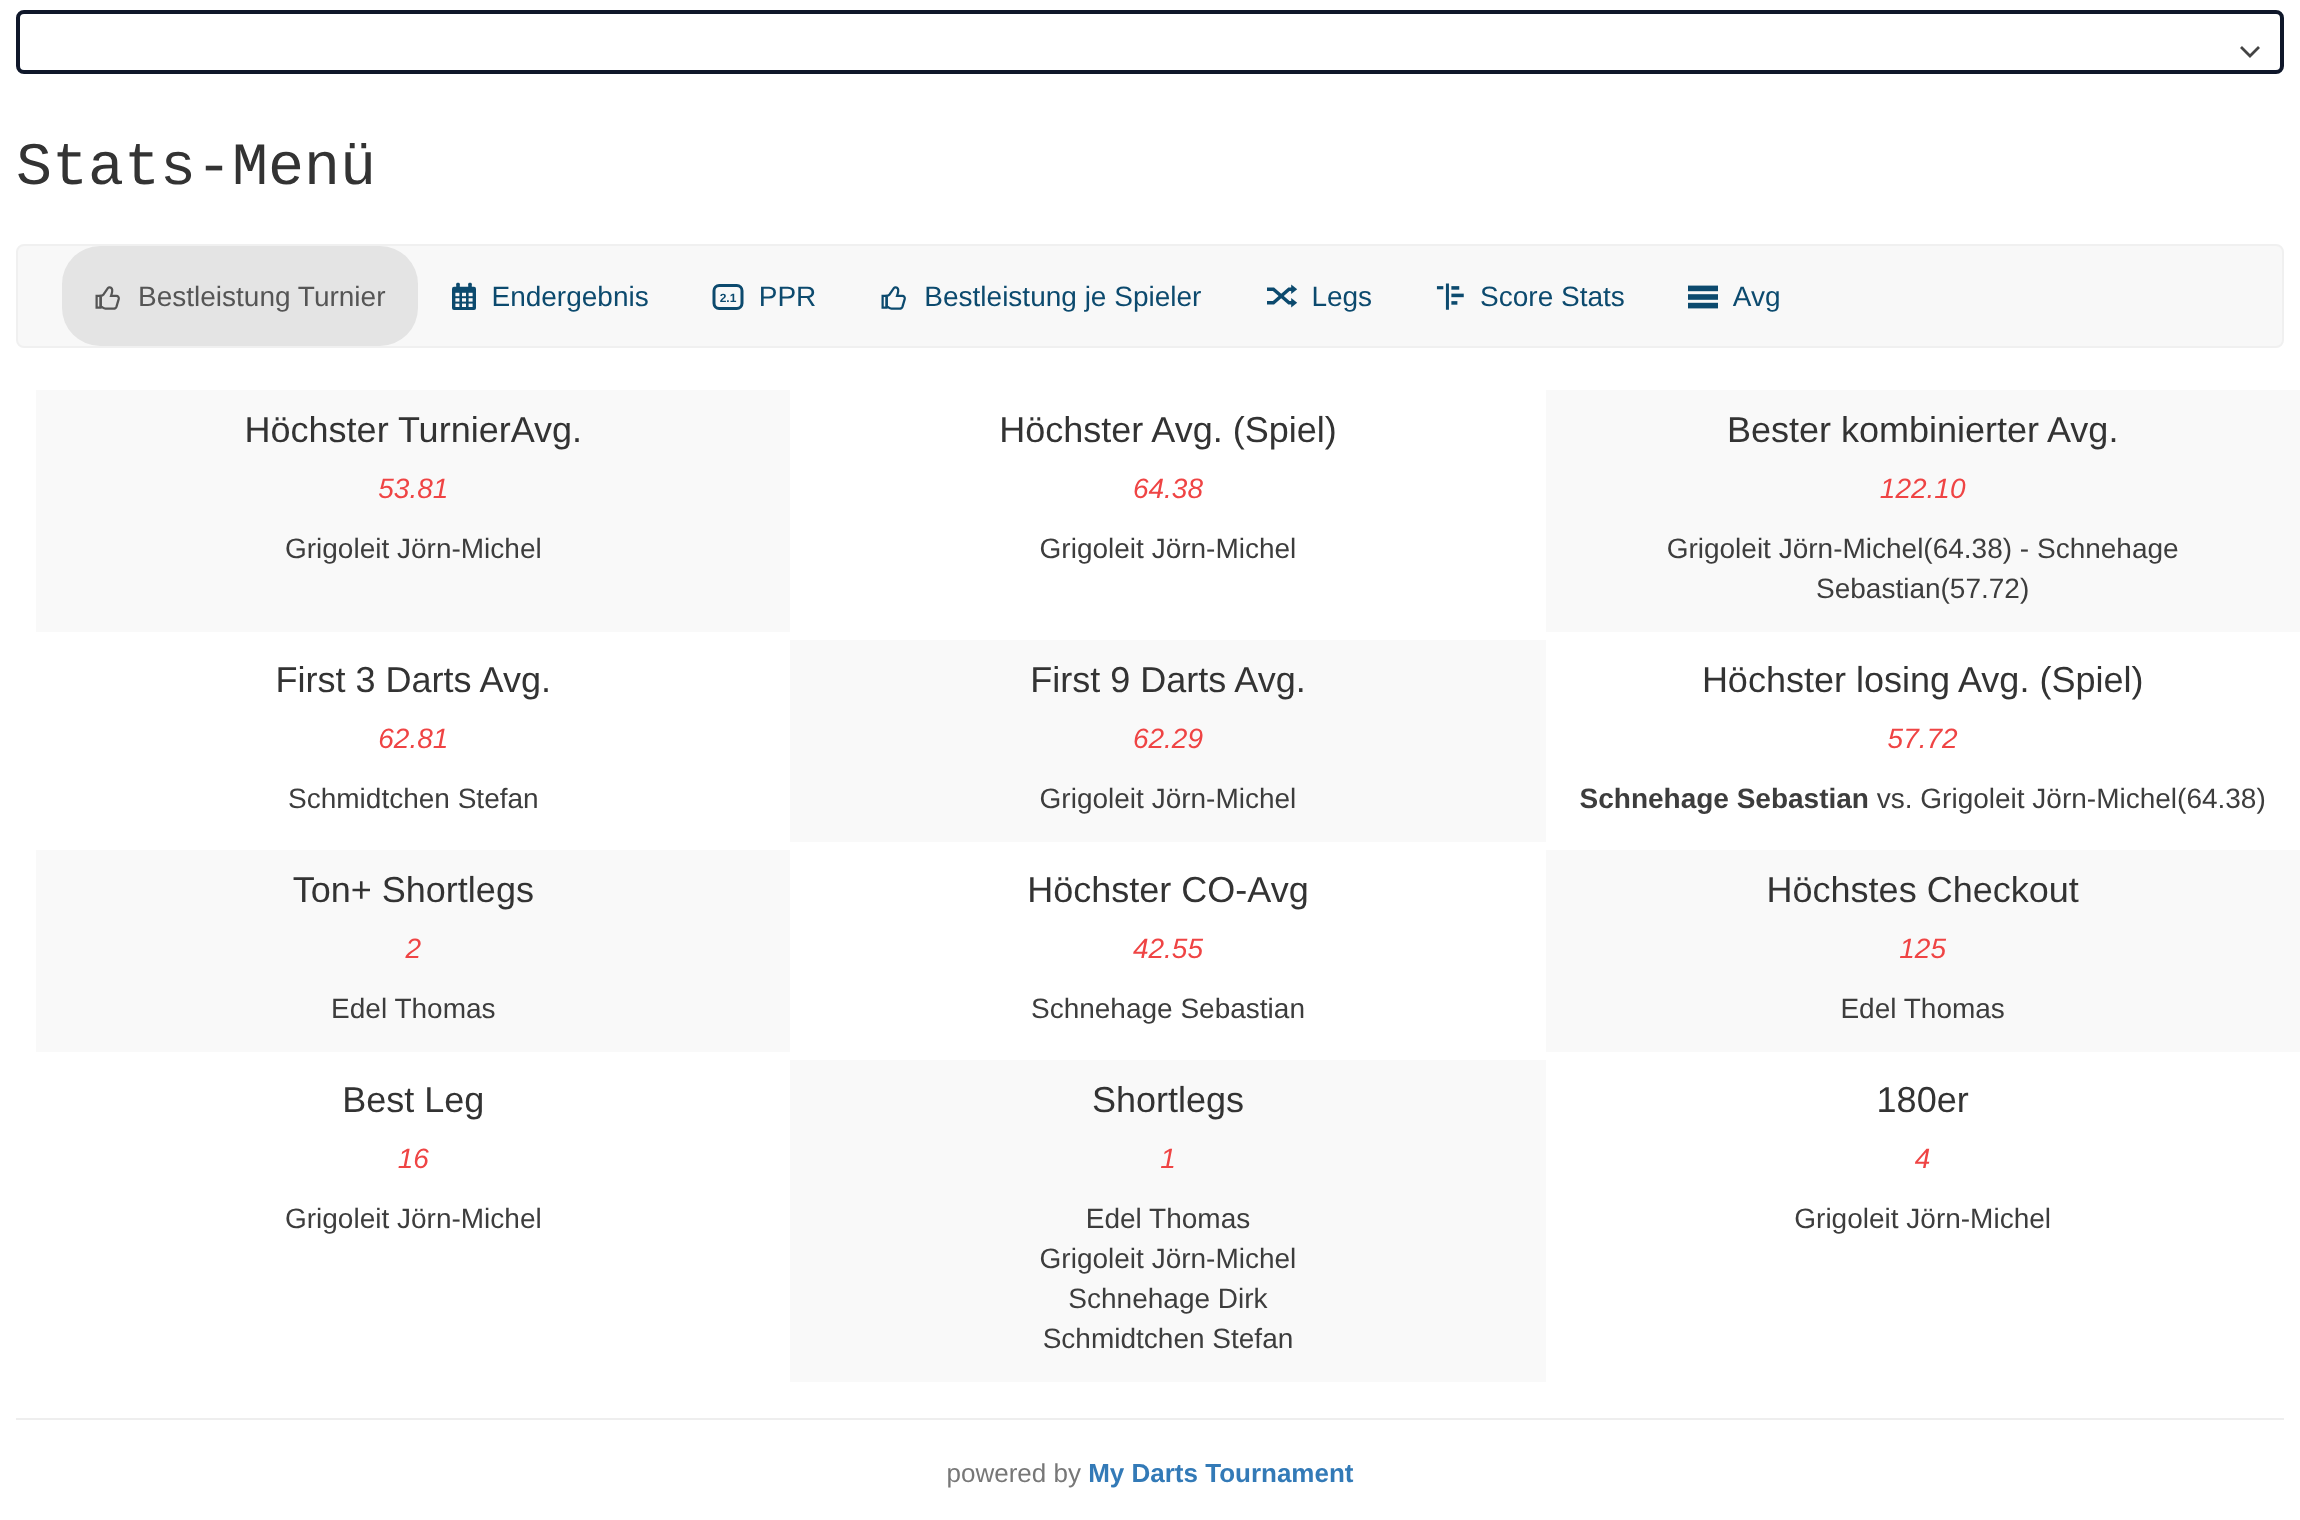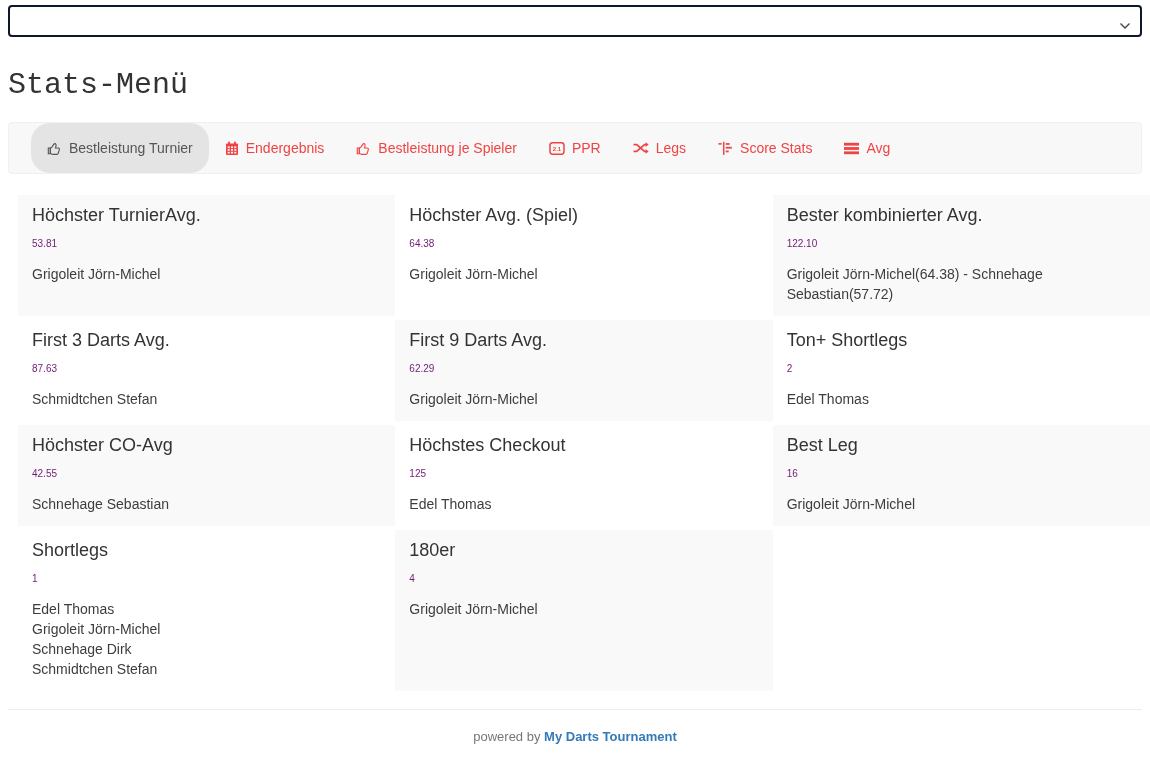--- a/index.html
+++ b/index.html
@@ -64,55 +64,57 @@
     border-radius: 4px;
     padding-left: 22px;
     overflow: hidden;
   }
   .tab-item {
     display: flex;
     align-items: center;
     gap: 7px;
     padding: 0 16px;
     font-size: 14px;
-    color: #ef4444;
+    color: #0c4a6e;
     cursor: pointer;
     white-space: nowrap;
   }
   .tab-item.active {
     background: #e4e4e4;
     color: #555;
     border-radius: 19px;
   }
   .tab-item .icon { display: inline-flex; line-height: 0; }
 
   
   .stats-grid {
     display: grid;
     grid-template-columns: repeat(3, 1fr);
     row-gap: 4px;
     column-gap: 0;
     margin: 21px -8px 0 10px;
   }
   .stat-card {
     padding: 9px 14px 12px 14px;
+    text-align: center;
     background: #fff;
   }
   .stat-card:nth-child(odd) { background: #f9f9f9; }
   .stat-title {
     font-size: 18px;
     line-height: 22px;
     color: #333;
     margin-bottom: 8px;
   }
   .stat-value {
-    font-size: 10px;
+    font-size: 14px;
     line-height: 20px;
-    color: #701a75;
+    color: #ef4444;
     margin-bottom: 10px;
+    font-style: italic;
   }
   .stat-winner {
     font-size: 14px;
     line-height: 20px;
     color: #3d3d3d;
   }
   .stat-winner .seg-bold { font-weight: bold; }
 
   
   .footer {
@@ -175,35 +177,35 @@
               <rect x="2.7" y="10.8" width="2" height="1.7"></rect>
               <rect x="6" y="10.8" width="2" height="1.7"></rect>
               <rect x="9.3" y="10.8" width="2" height="1.7"></rect>
             </g>
           </svg>
         </span>
         <span class="tab-label">Endergebnis</span>
       </li>
       <li class="tab-item">
         <span class="icon">
+          <svg width="16" height="15" viewBox="0 0 16 15" fill="none">
+            <rect x="1" y="1.8" width="14" height="11.4" rx="2.6" stroke="currentColor" stroke-width="1.5"></rect>
+            <text x="8" y="10" font-size="6" font-weight="bold" fill="currentColor" text-anchor="middle" font-family="Liberation Sans, sans-serif">2.1</text>
+          </svg>
+        </span>
+        <span class="tab-label">PPR</span>
+      </li>
+      <li class="tab-item">
+        <span class="icon">
           <svg width="15" height="15" viewBox="0 0 16 16" fill="none" stroke="currentColor" stroke-width="1.2">
             <path d="M1.4 7.4h2.1v6.2H1.4z"></path>
             <path d="M3.6 12.9l1.1.8c.4.3.9.5 1.4.5h4.4c.7 0 1.3-.5 1.5-1.1l1.2-4.1c.2-.8-.4-1.6-1.2-1.6H9.1c.2-.6 1-2.9.4-3.9-.5-.8-1.6-.9-2.1-.2L5.2 6.5c-.4.5-1 .9-1.6.9z"></path>
           </svg>
         </span>
         <span class="tab-label">Bestleistung je Spieler</span>
-      </li>
-      <li class="tab-item">
-        <span class="icon">
-          <svg width="16" height="15" viewBox="0 0 16 15" fill="none">
-            <rect x="1" y="1.8" width="14" height="11.4" rx="2.6" stroke="currentColor" stroke-width="1.5"></rect>
-            <text x="8" y="10" font-size="6" font-weight="bold" fill="currentColor" text-anchor="middle" font-family="Liberation Sans, sans-serif">2.1</text>
-          </svg>
-        </span>
-        <span class="tab-label">PPR</span>
       </li>
       <li class="tab-item">
         <span class="icon">
           <svg width="16" height="14" viewBox="0 0 16 14">
             <g stroke="currentColor" stroke-width="1.7" fill="none">
               <path d="M0.5 3.6h3.2l7.8 6.8h1.8"></path>
               <path d="M0.5 10.4h3.2l7.8-6.8h1.8"></path>
             </g>
             <path d="M12.6 1.2l3 2.4-3 2.4z" fill="currentColor"></path>
             <path d="M12.6 8l3 2.4-3 2.4z" fill="currentColor"></path>
@@ -252,30 +254,37 @@
       </div>
       <div class="stat-card">
         <div class="stat-title">Bester kombinierter Avg.</div>
         <div class="stat-value">122.10</div>
         <div class="stat-winner">
           <div class="winner-line"><span class="seg">Grigoleit Jörn-Michel(64.38) - Schnehage Sebastian(57.72)</span></div>
         </div>
       </div>
       <div class="stat-card">
         <div class="stat-title">First 3 Darts Avg.</div>
-        <div class="stat-value">87.63</div>
+        <div class="stat-value">62.81</div>
         <div class="stat-winner">
           <div class="winner-line"><span class="seg">Schmidtchen Stefan</span></div>
         </div>
       </div>
       <div class="stat-card">
         <div class="stat-title">First 9 Darts Avg.</div>
         <div class="stat-value">62.29</div>
         <div class="stat-winner">
           <div class="winner-line"><span class="seg">Grigoleit Jörn-Michel</span></div>
+        </div>
+      </div>
+      <div class="stat-card">
+        <div class="stat-title">Höchster losing Avg. (Spiel)</div>
+        <div class="stat-value">57.72</div>
+        <div class="stat-winner">
+          <div class="winner-line"><span class="seg-bold">Schnehage Sebastian</span><span class="seg"> vs. Grigoleit Jörn-Michel(64.38)</span></div>
         </div>
       </div>
       <div class="stat-card">
         <div class="stat-title">Ton+ Shortlegs</div>
         <div class="stat-value">2</div>
         <div class="stat-winner">
           <div class="winner-line"><span class="seg">Edel Thomas</span></div>
         </div>
       </div>
       <div class="stat-card">

